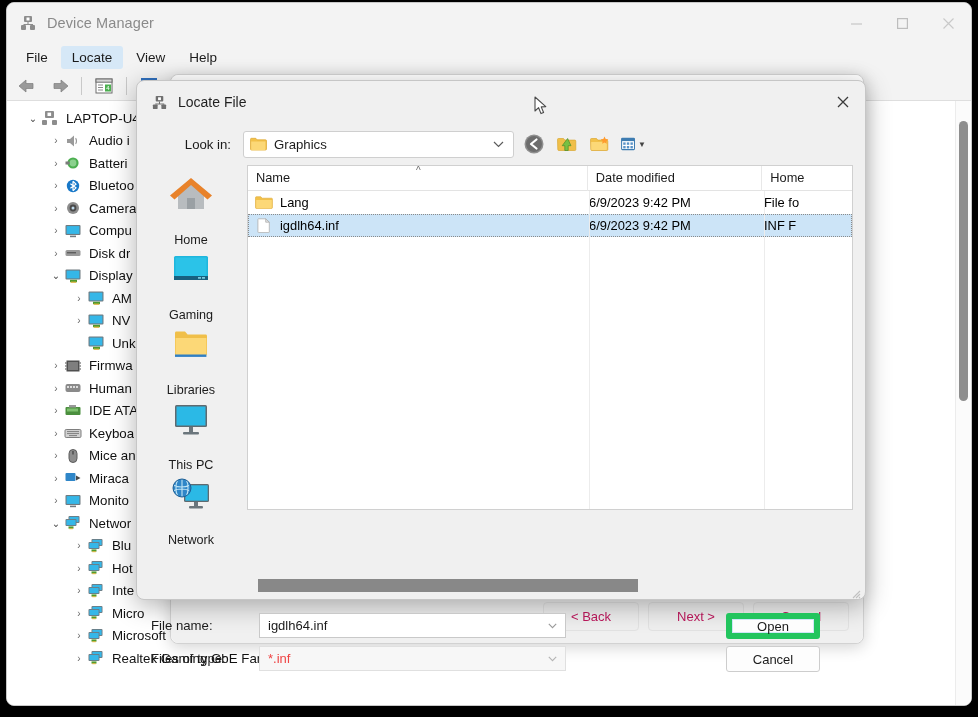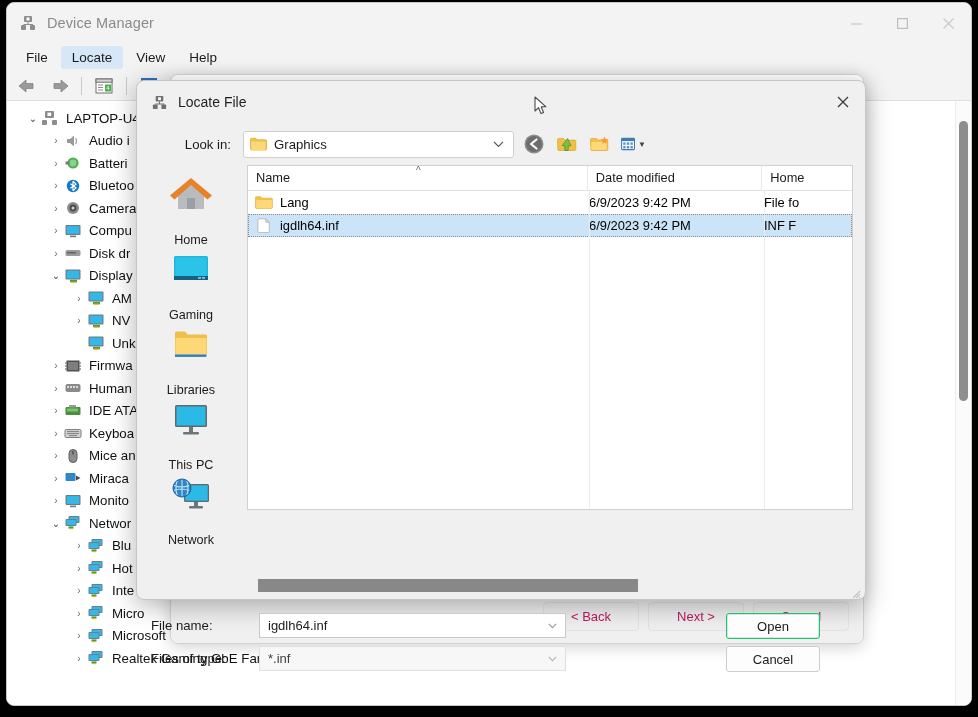--- a/index.html
+++ b/index.html
@@ -185,28 +185,28 @@
   
   #fn-row, #ft-row { position: absolute; display: flex; align-items: center; }
   #fn-row { left: 14px; top: 532px; }
   #ft-row { left: 14px; top: 565px; }
   .f-label { width: 227px; font-size: 13.2px; color: #1b1b1b; padding-left: 246px; }
   .f-combo {
     width: 307px; height: 25px; border: 1px solid #c9c9c9; background: #fff;
     display: flex; align-items: center; padding: 0 8px; position: relative;
     font-size: 13px; color: #1b1b1b;
   }
-  .f-combo.flat { background: #f7f7f7; border-color: #e0e0e0; color: #404040; }
+  .f-combo.flat { background: #f7f7f7; border-color: #e0e0e0; color: #ef4444; }
   .f-arrow { position: absolute; right: 8px; color: #8c8c8c; font-size: 9px; }
   .dlg-btn {
     position: absolute; width: 94px; height: 26px; background: #fdfdfd;
     border: 1px solid #cdcdcd; border-radius: 3px;
     font-size: 13px; color: #1b1b1b; display: flex; align-items: center; justify-content: center;
   }
-  .dlg-btn.default { border: 1px solid #22c55e; box-shadow: 0 0 0 1px #cfe6f8 inset; }
+  .dlg-btn.default { border: 6px solid #22c55e; box-shadow: 0 0 0 1px #cfe6f8 inset; }
   #btn-open { left: 589px; top: 532px; }
   #btn-cancel { left: 589px; top: 565px; }
   #grip { position: absolute; right: 4px; bottom: 3px; width: 11px; height: 11px; opacity:.55; }
 
   
   #cursor { position: absolute; left: 534px; top: 96px; width: 14px; height: 20px; }
 </style>
 </head>
 <body>
 

